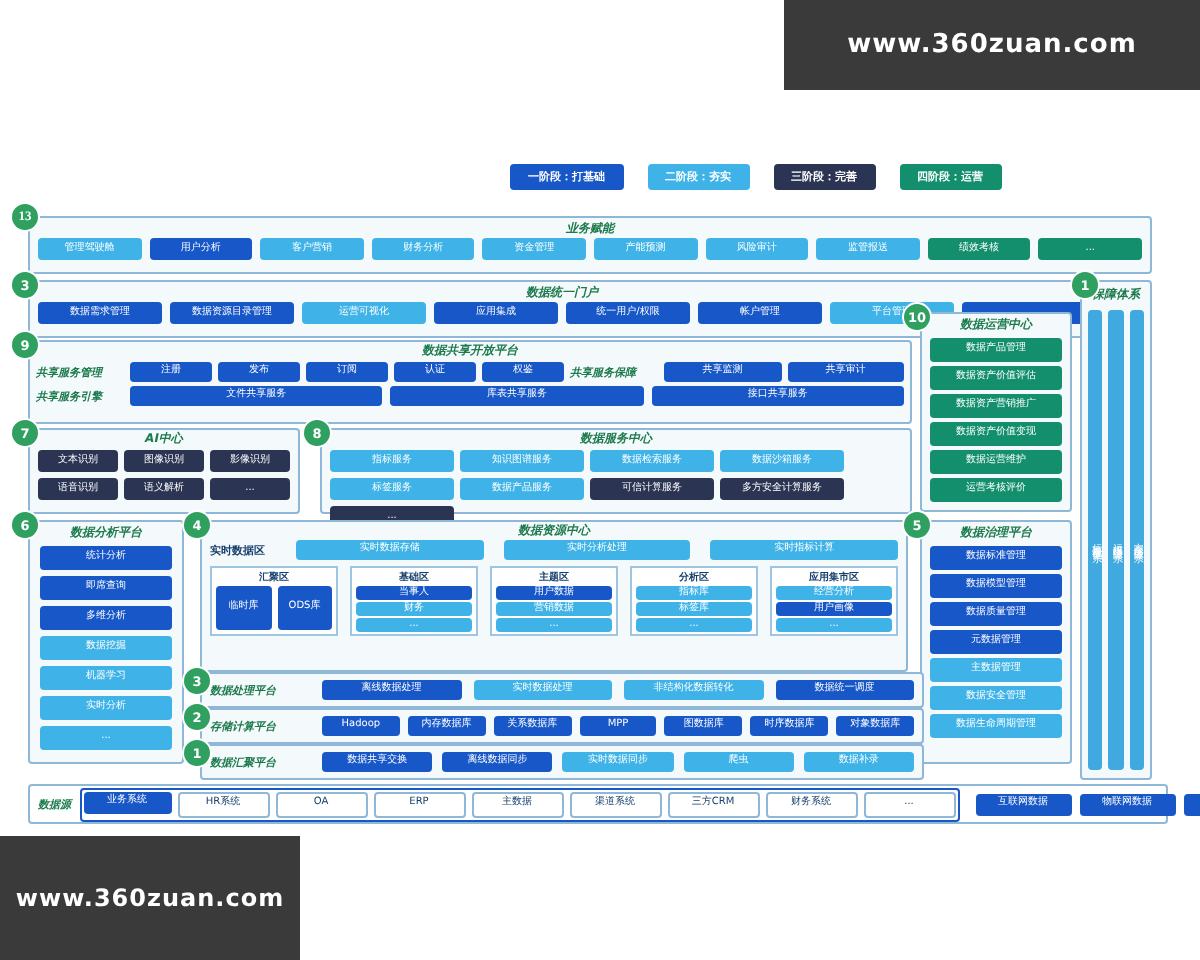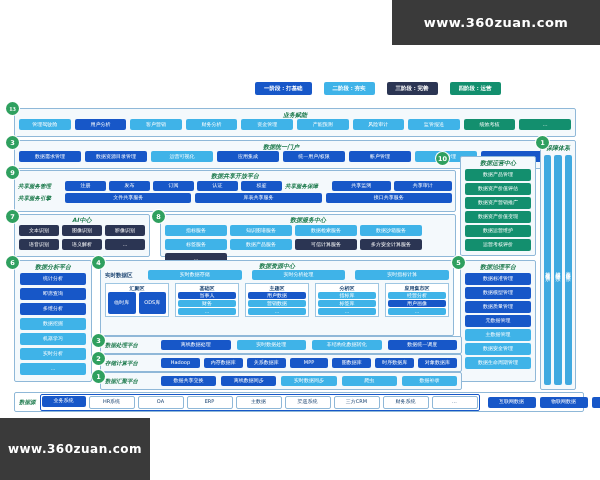--- a/index.html
+++ b/index.html
@@ -247,21 +247,21 @@
       <span class="lbl" style="width:52px;">数据汇聚平台</span>
       <div id="cl-items" style="display:flex;gap:5px;flex:1;">
           <div class="chip" style="background: rgb(23, 87, 200); flex: 1 1 0%; height: 10px;">数据共享交换</div>
           <div class="chip" style="background: rgb(23, 87, 200); flex: 1 1 0%; height: 10px;">离线数据同步</div>
           <div class="chip" style="background: rgb(63, 179, 232); flex: 1 1 0%; height: 10px;">实时数据同步</div>
           <div class="chip" style="background: rgb(63, 179, 232); flex: 1 1 0%; height: 10px;">爬虫</div>
           <div class="chip" style="background: rgb(63, 179, 232); flex: 1 1 0%; height: 10px;">数据补录</div>
         </div>
     </div>
 
-    <div class="badge" style="left:428px;top:52px;">10</div>
+    <div class="badge" style="left:444px;top:52px;">10</div>
     <div class="sec" style="left:452px;top:56px;width:74px;height:98px;">
       <div class="sechd" style="margin-top:1px;">数据运营中心</div>
       <div id="op-items" style="display:flex;flex-direction:column;gap:2px;padding:2px 4px;">
           <div class="chip" style="background: rgb(19, 143, 110); height: 12px;">数据产品管理</div>
           <div class="chip" style="background: rgb(19, 143, 110); height: 12px;">数据资产价值评估</div>
           <div class="chip" style="background: rgb(19, 143, 110); height: 12px;">数据资产营销推广</div>
           <div class="chip" style="background: rgb(19, 143, 110); height: 12px;">数据资产价值变现</div>
           <div class="chip" style="background: rgb(19, 143, 110); height: 12px;">数据运营维护</div>
           <div class="chip" style="background: rgb(19, 143, 110); height: 12px;">运营考核评价</div>
         </div>

